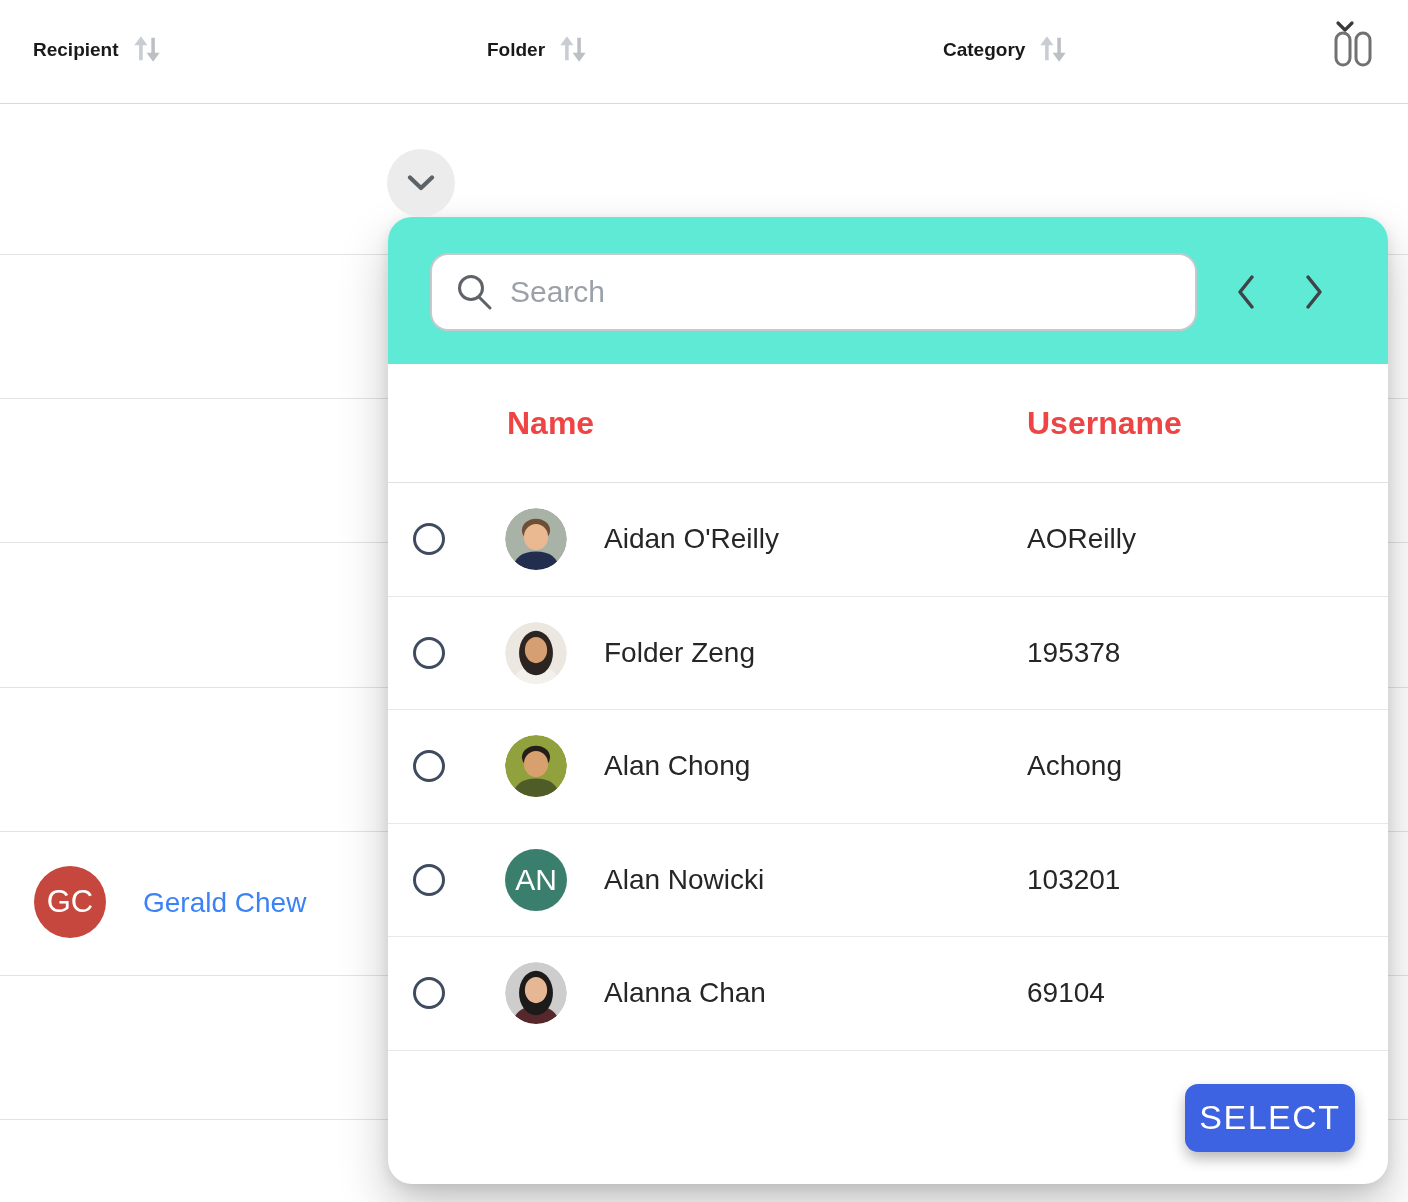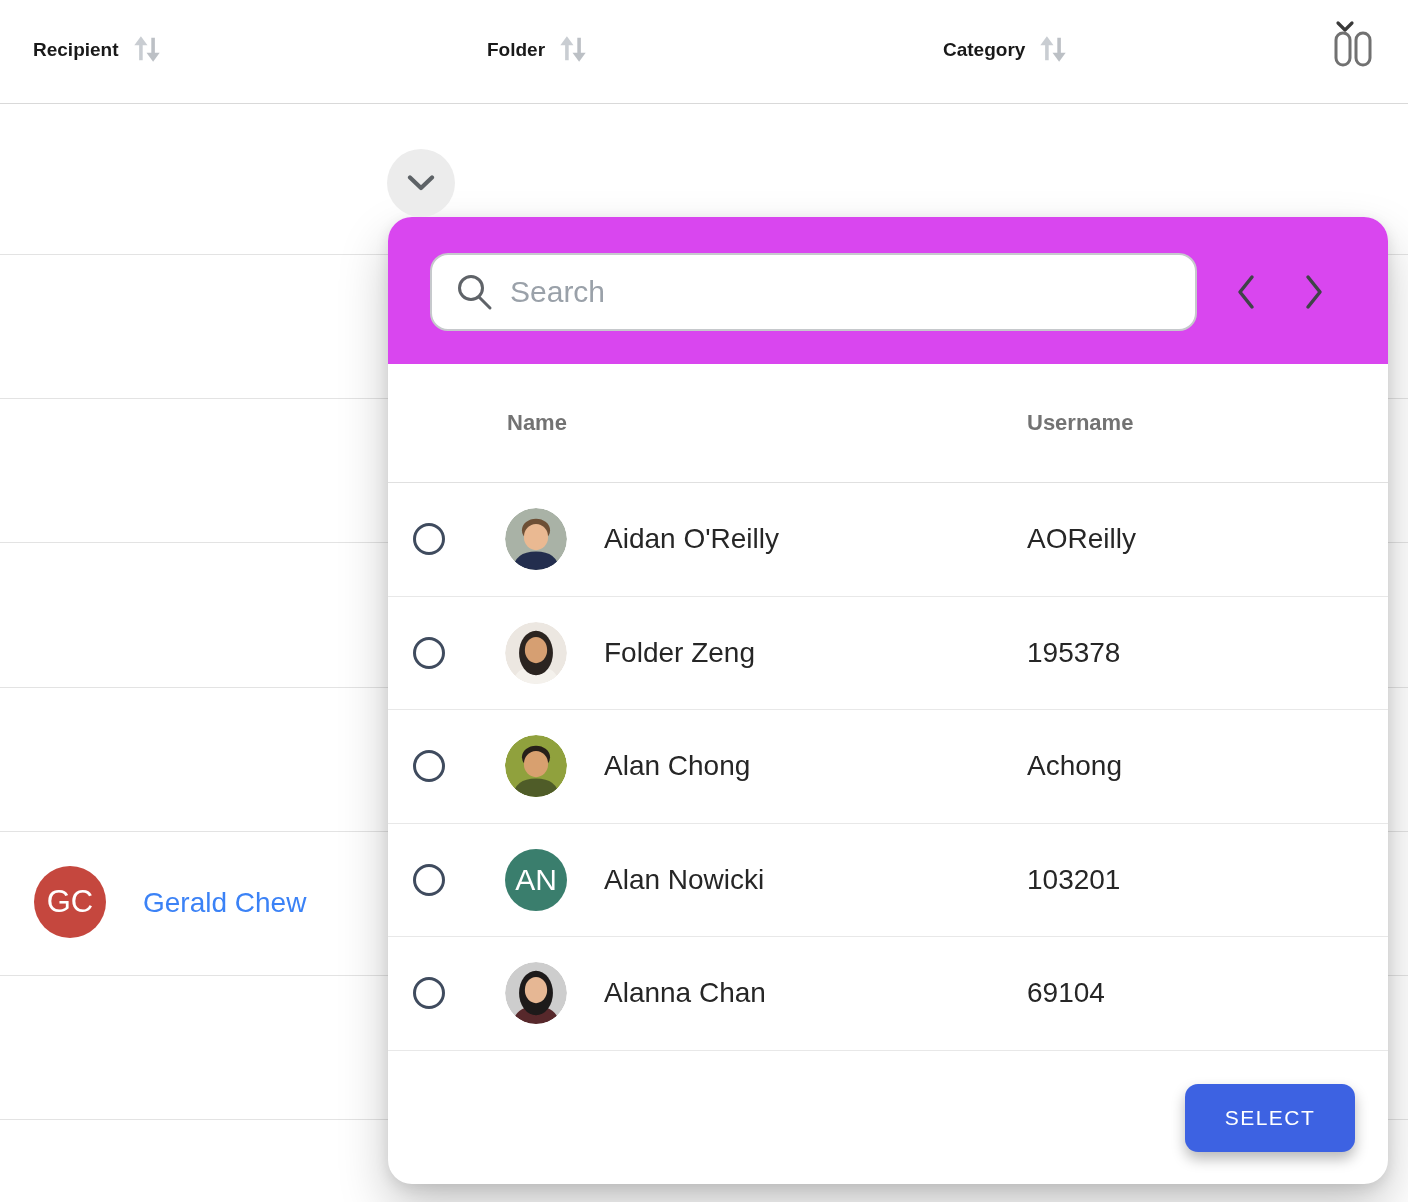--- a/index.html
+++ b/index.html
@@ -29,21 +29,21 @@
     position:absolute;left:387px;top:149px;width:68px;height:68px;border-radius:50%;
     background:#ececec;display:flex;align-items:center;justify-content:center;z-index:30;cursor:pointer;
   }
   
   .popup{
     position:absolute;left:388px;top:217px;width:1000px;height:967px;background:#ffffff;
     border-radius:24px;z-index:20;
     box-shadow:0 24px 50px rgba(0,0,0,.22), 0 4px 14px rgba(0,0,0,.10);
   }
   .popup-header{
-    position:relative;height:147px;background:#d946ef;border-radius:24px 24px 0 0;
+    position:relative;height:147px;background:#5eead4;border-radius:24px 24px 0 0;
   }
   .searchbox{
     position:absolute;left:42px;top:36px;width:767px;height:78px;background:#fff;
     border:2px solid #c6c9cc;border-radius:18px;box-sizing:border-box;
     display:flex;align-items:center;
   }
   .searchbox .mag{margin:0 16px 0 24px;display:flex;}
   .searchbox input{
     flex:1;border:none;outline:none;background:transparent;font-family:"Liberation Sans",sans-serif;
     font-size:30px;color:#333;padding:0;height:100%;
@@ -51,41 +51,41 @@
   .searchbox input::placeholder{color:#9aa1a9;}
   .page-btn{
     position:absolute;top:53px;width:44px;height:44px;display:flex;align-items:center;justify-content:center;
     background:transparent;border:none;cursor:pointer;padding:0;
   }
   .page-btn.prev{left:836px;}
   .page-btn.next{left:904px;}
   .p-listheader{
     position:relative;height:119px;border-bottom:1px solid #e0e0e0;box-sizing:border-box;
   }
-  .p-col{position:absolute;top:50%;transform:translateY(-50%);font-size:22px;font-weight:700;color:#737373;}
+  .p-col{position:absolute;top:50%;transform:translateY(-50%);font-size:32px;font-weight:700;color:#ef4444;}
   .p-col.name{left:119px;}
   .p-col.username{left:639px;}
   .p-row{position:relative;height:113.5px;border-bottom:1px solid #e8e8e8;box-sizing:border-box;cursor:pointer;}
   .radio{
     position:absolute;left:25px;top:50%;transform:translateY(-50%);
     width:32px;height:32px;border:3px solid #3f4b5e;border-radius:50%;box-sizing:border-box;background:#fff;
   }
   .p-avatar{
     position:absolute;left:117px;top:50%;transform:translateY(-50%);
     width:62px;height:62px;border-radius:50%;overflow:hidden;
     display:flex;align-items:center;justify-content:center;
   }
   .p-avatar.initials{font-size:30px;color:#fff;}
   .p-name{position:absolute;left:216px;top:50%;transform:translateY(-50%);font-size:28px;color:#262626;}
   .p-username{position:absolute;left:639px;top:50%;transform:translateY(-50%);font-size:28px;color:#262626;}
   .popup-footer{position:relative;height:133px;}
   .select-btn{
     position:absolute;right:33px;bottom:32px;width:170px;height:68px;
     background:#3d62e2;color:#fff;border:none;border-radius:13px;cursor:pointer;
-    font-family:"Liberation Sans",sans-serif;font-size:21px;font-weight:500;letter-spacing:1.5px;
+    font-family:"Liberation Sans",sans-serif;font-size:34px;font-weight:500;letter-spacing:1.5px;
     box-shadow:0 7px 14px rgba(0,0,0,.28);
   }
 </style>
 </head>
 <body>
 
 <div class="screen">
 
   <div class="hcell" style="left:33px">
     <span>Recipient</span>

